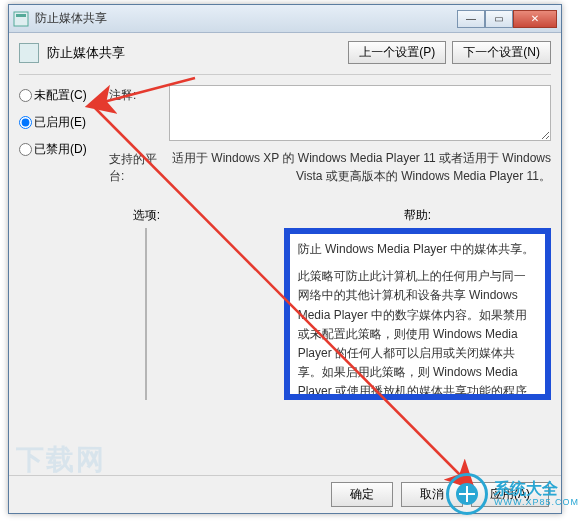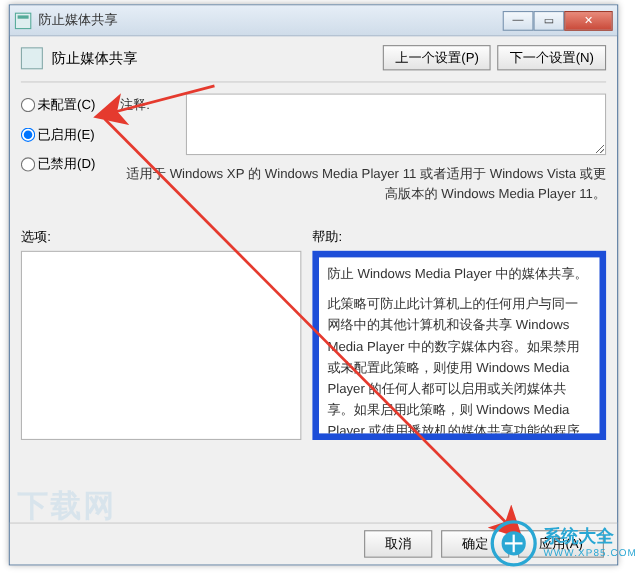--- a/index.html
+++ b/index.html
@@ -74,21 +74,21 @@
 .field-row { display:flex; margin-bottom:8px; }
 .field-label { width:60px; padding-top:2px; color:#333;}
 .comment-box {
   flex:1; height:56px;
   border:1px solid #b5b5b5; background:#fff;
   padding:2px 4px; font-size:12px;
   overflow:auto;
 }
 .platform-text { flex:1; font-size:12px; color:#333; line-height:1.5;text-align:right;}
 .lower { display:flex; gap:10px; margin-top:14px;}
-.lower-col { flex:1; display:flex; flex-direction:column;}
+.lower-col { flex:1; display:flex; flex-direction:column;align-items:center;}
 .lower-label { margin-bottom:4px; }
 .options-box {
   flex:1; height:240px;
   border:1px solid #b5b5b5; background:#fff;
 }
 .help-box {
   height:172px;
   border:6px solid #1d4ed8; background:#fff;
   padding:6px 8px; font-size:12px; line-height:1.6; color:#333;
   overflow:hidden;
@@ -183,20 +183,21 @@
           <span>已禁用(D)</span>
         </label>
       </div>
 
       <div class="right-col">
         <div class="field-row">
           <div class="field-label">注释:</div>
           <textarea class="comment-box" value="" style=""></textarea>
         </div>
         <div class="field-row">
+          <div class="field-label">支持的平台:</div>
           <div class="platform-text">适用于 Windows XP 的 Windows Media Player 11 或者适用于 Windows Vista 或更高版本的 Windows Media Player 11。</div>
         </div>
       </div>
     </div>
 
     <div class="lower">
       <div class="lower-col">
         <div class="lower-label">选项:</div>
         <div class="options-box"></div>
       </div>
@@ -204,22 +205,22 @@
         <div class="lower-label">帮助:</div>
         <div class="help-box">
           <p>防止 Windows Media Player 中的媒体共享。</p>
           <p>此策略可防止此计算机上的任何用户与同一网络中的其他计算机和设备共享 Windows Media Player 中的数字媒体内容。如果禁用或未配置此策略，则使用 Windows Media Player 的任何人都可以启用或关闭媒体共享。如果启用此策略，则 Windows Media Player 或使用播放机的媒体共享功能的程序中的媒体共享将被禁用。</p>
         </div>
       </div>
     </div>
   </div>
 
   <div class="footer">
+    <button class="btn primary">确定</button>
     <button class="btn primary">取消</button>
-    <button class="btn primary">确定</button>
     <button class="btn primary">应用(A)</button>
   </div>
 </div>
 
 <div class="faint-bg-text">下载网</div>
 
 <svg class="arrow-overlay" viewBox="0 0 583 523">
   <defs>
     <marker id="ah" markerWidth="12" markerHeight="12" refX="9" refY="6" orient="auto">
       <path d="M0,0 L12,6 L0,12 L3,6 Z" fill="#e53a2e"></path>

